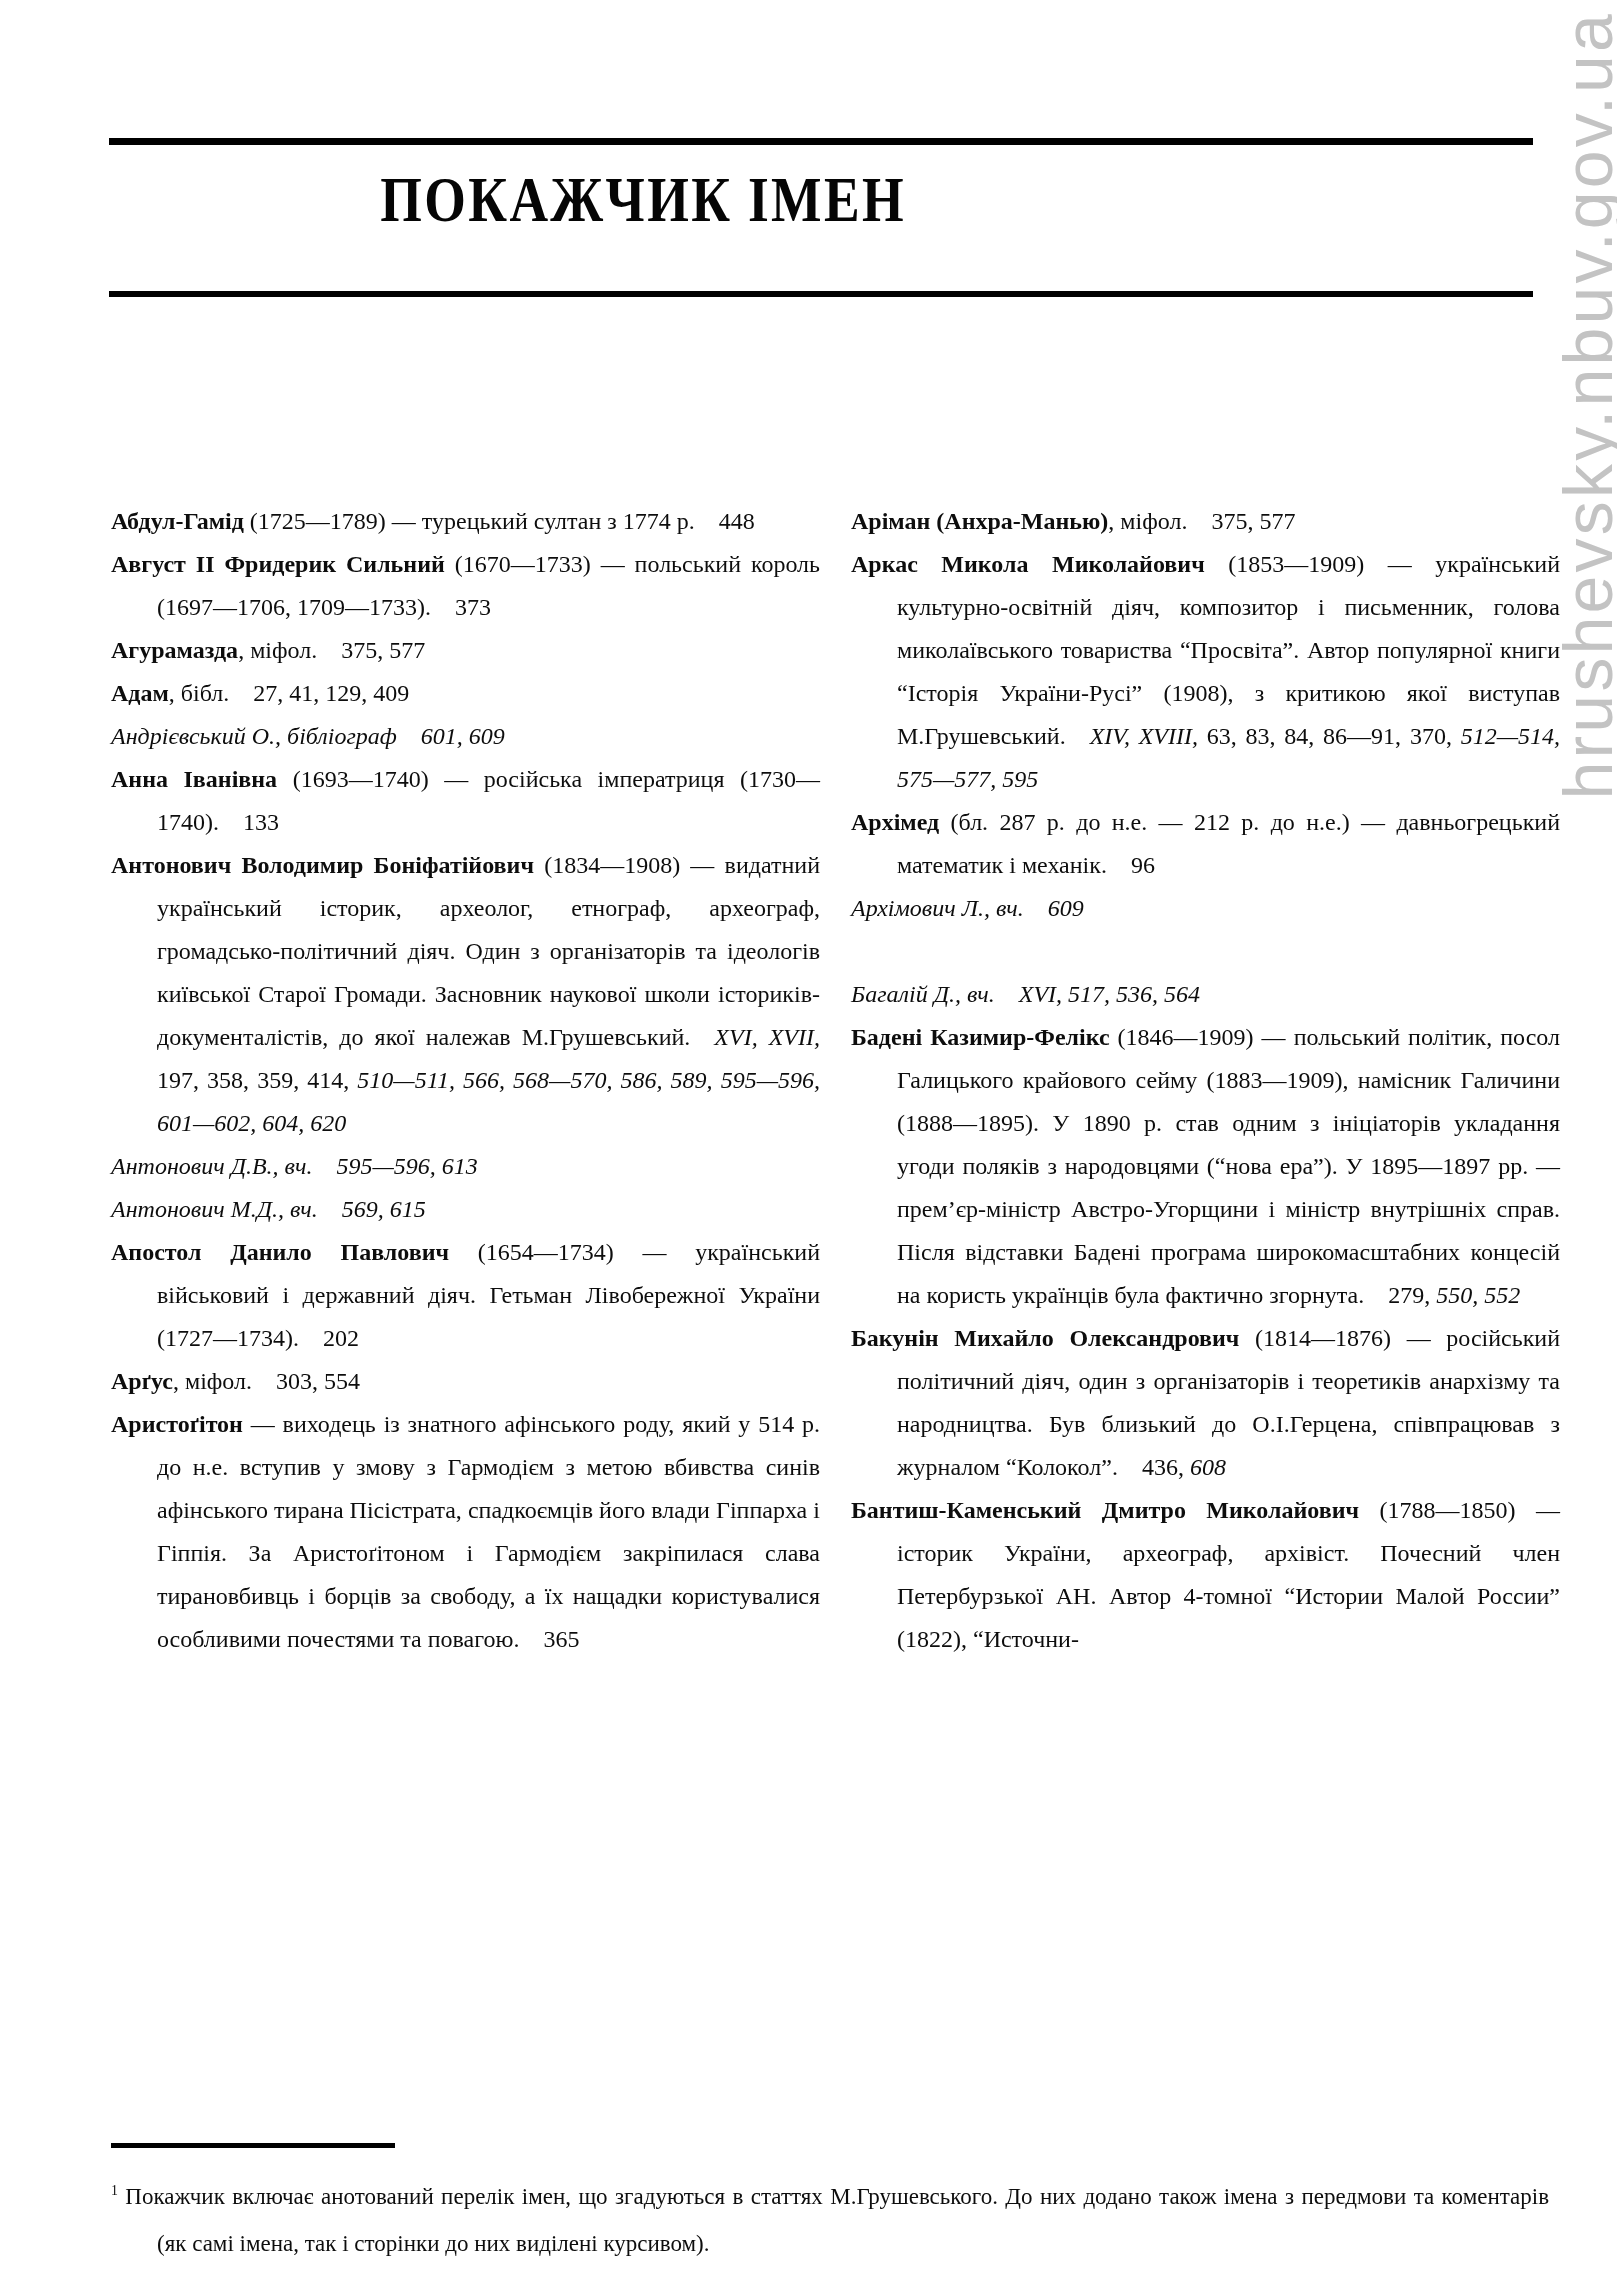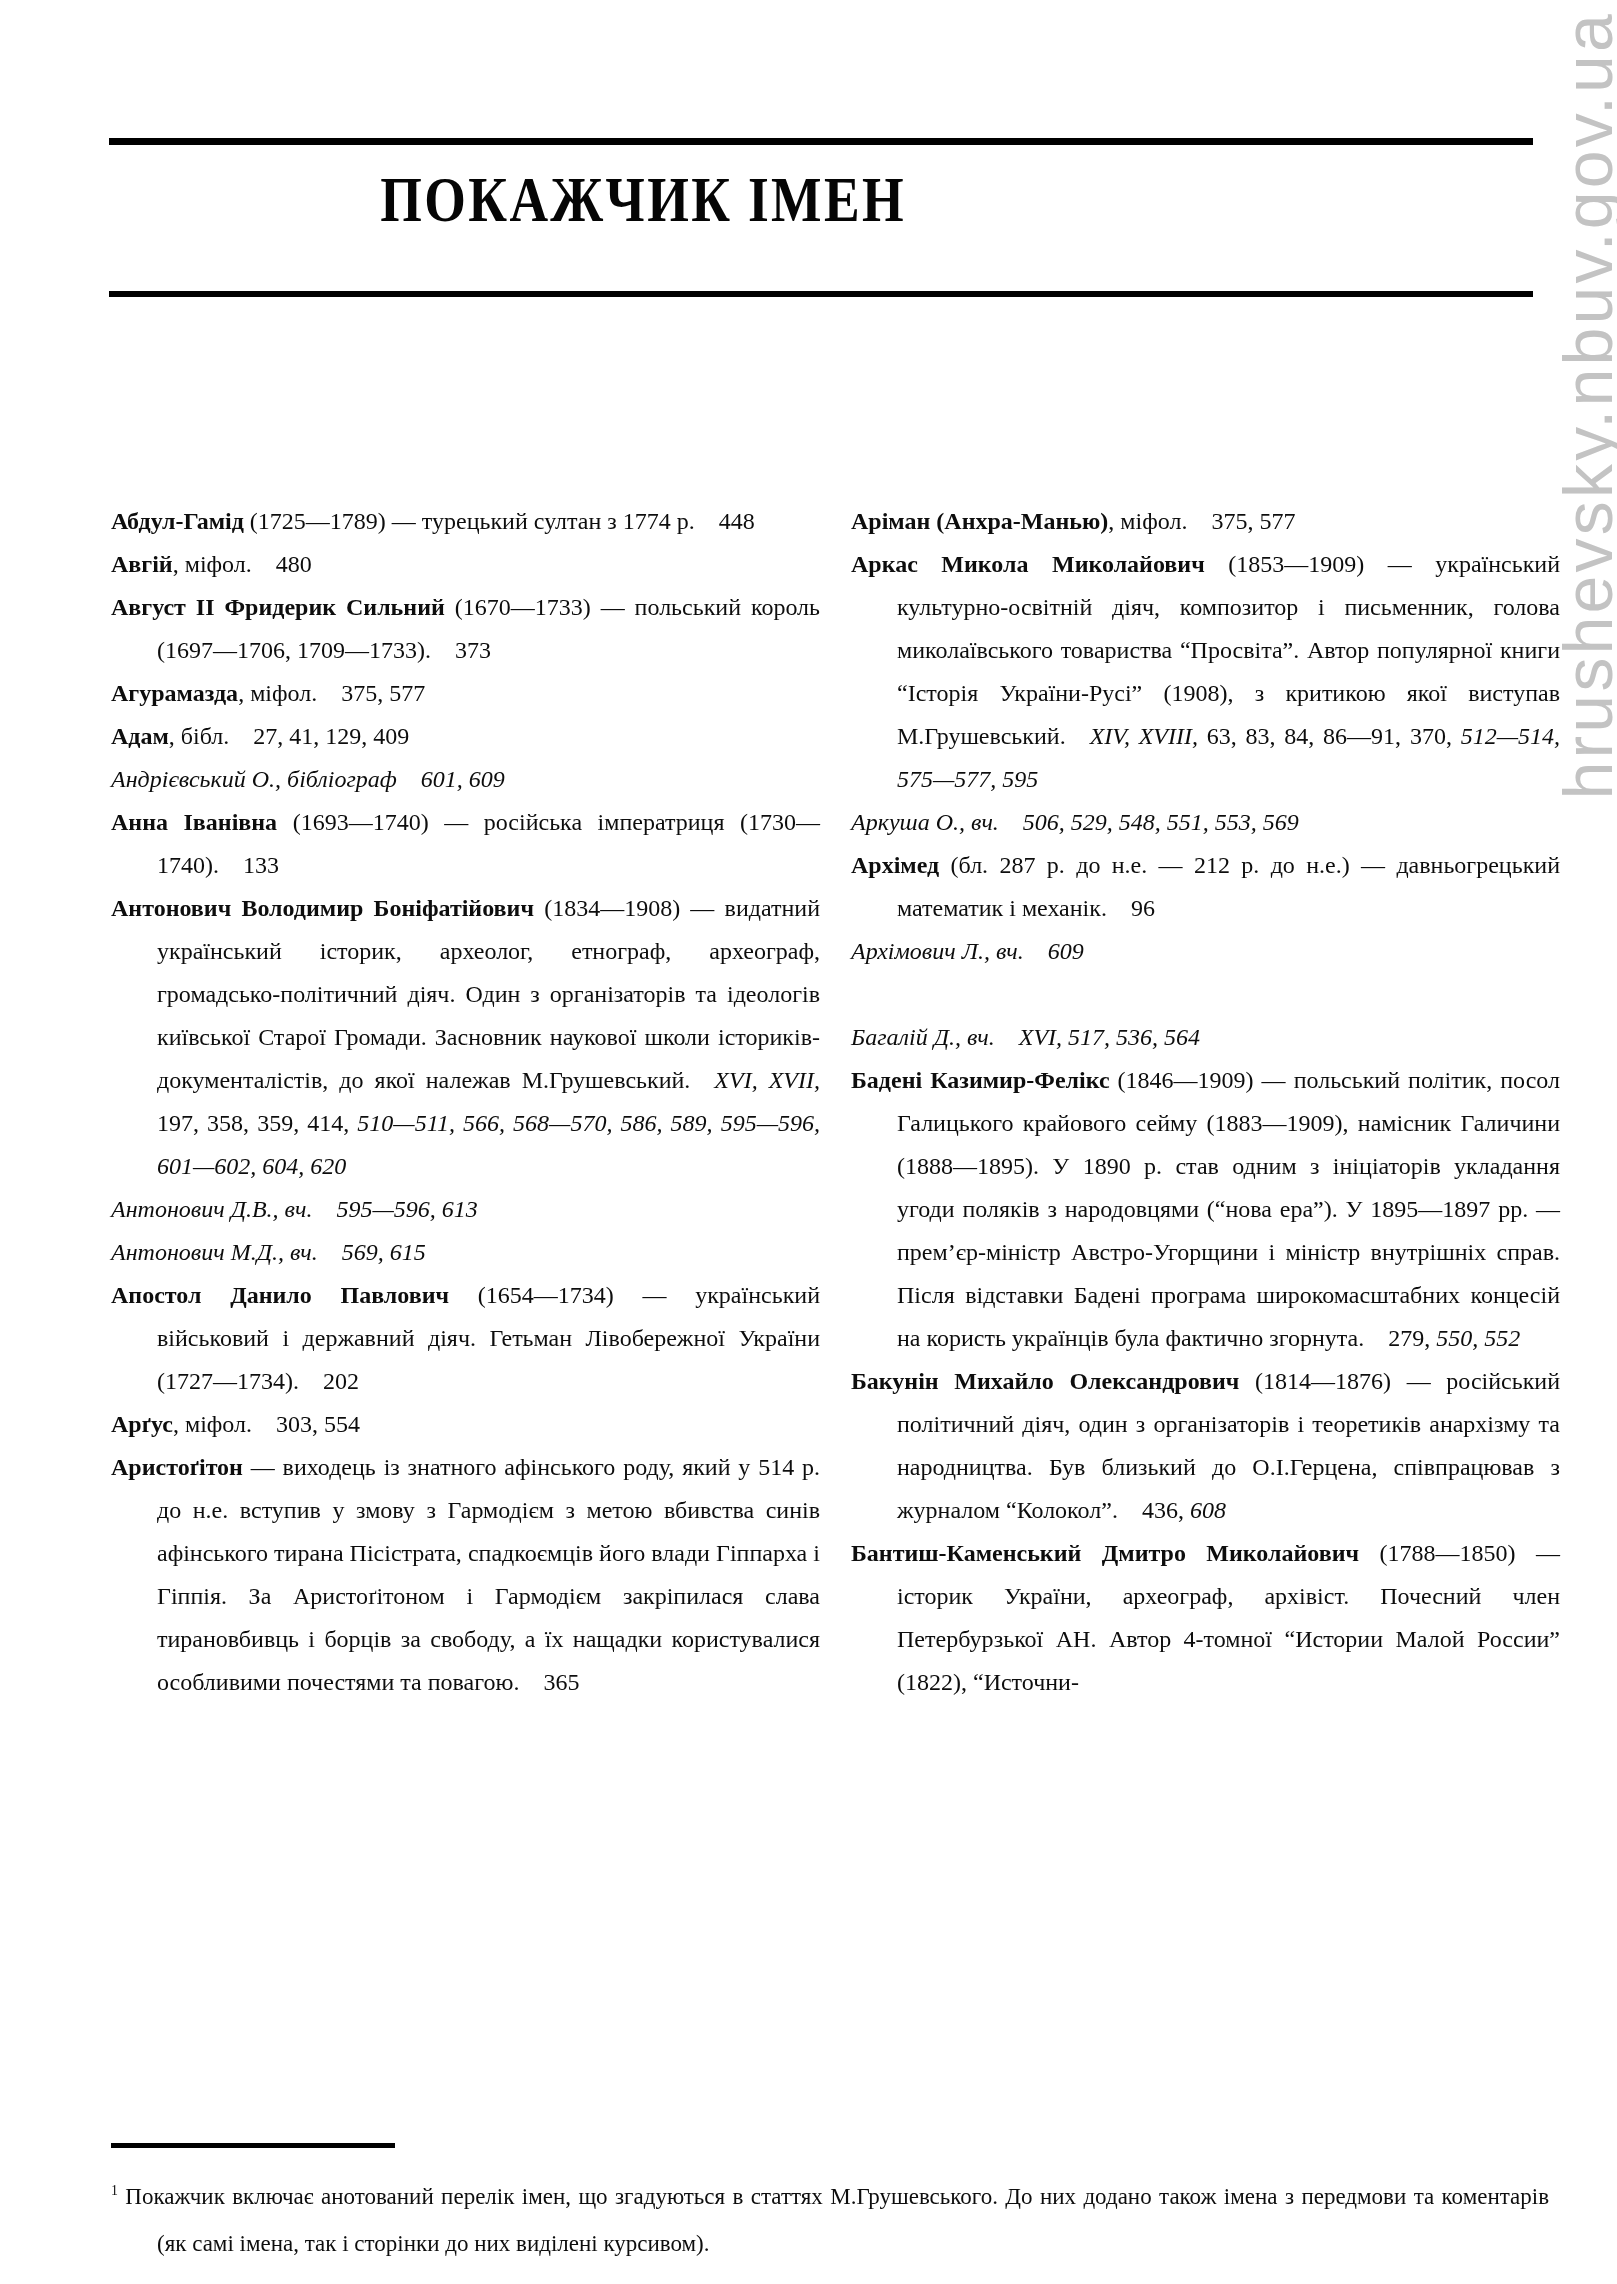--- a/index.html
+++ b/index.html
@@ -47,37 +47,35 @@
 <div class="rule rule-top" style="background: rgb(0, 0, 0);"></div>
 
 <div class="page-title-wrap">
   <span class="page-title">ПОКАЖЧИК ІМЕН</span>
 </div>
 
 <div class="rule rule-mid" style="background: rgb(0, 0, 0);"></div>
 
 <div class="col col-left" id="col-left">
     <p class="entry"><span class="b">Абдул-Гамід </span><span class="r">(1725—1789) — турецький султан з 1774 р. 448</span></p>
-    <p class="entry"><span class="b">Авгій</span><span class="r">, міфол. 480</span></p>
     <p class="entry"><span class="b">Август II Фридерик Сильний </span><span class="r">(1670—1733) — польський король (1697—1706, 1709—1733). 373</span></p>
     <p class="entry"><span class="b">Агурамазда</span><span class="r">, міфол. 375, 577</span></p>
     <p class="entry"><span class="b">Адам</span><span class="r">, бібл. 27, 41, 129, 409</span></p>
     <p class="entry"><span class="i">Андрієвський О., бібліограф 601, 609</span></p>
     <p class="entry"><span class="b">Анна Іванівна </span><span class="r">(1693—1740) — російська імператриця (1730—1740). 133</span></p>
     <p class="entry"><span class="b">Антонович Володимир Боніфатійович </span><span class="r">(1834—1908) — видатний український історик, археолог, етнограф, археограф, громадсько-політичний діяч. Один з організаторів та ідеологів київської Старої Громади. Засновник наукової школи істориків-документалістів, до якої належав М.Грушевський. </span><span class="i">XVI, XVII, </span><span class="r">197, 358, 359, 414, </span><span class="i">510—511, 566, 568—570, 586, 589, 595—596, 601—602, 604, 620</span></p>
     <p class="entry"><span class="i">Антонович Д.В., вч. 595—596, 613</span></p>
     <p class="entry"><span class="i">Антонович М.Д., вч. 569, 615</span></p>
     <p class="entry"><span class="b">Апостол Данило Павлович </span><span class="r">(1654—1734) — український військовий і державний діяч. Гетьман Лівобережної України (1727—1734). 202</span></p>
     <p class="entry"><span class="b">Арґус</span><span class="r">, міфол. 303, 554</span></p>
     <p class="entry"><span class="b">Аристоґітон </span><span class="r">— виходець із знатного афінського роду, який у 514 р. до н.е. вступив у змову з Гармодієм з метою вбивства синів афінського тирана Пісістрата, спадкоємців його влади Гіппарха і Гіппія. За Аристоґітоном і Гармодієм закріпилася слава тирановбивць і борців за свободу, а їх нащадки користувалися особливими почестями та повагою. 365</span></p>
   </div>
 <div class="col col-right" id="col-right">
     <p class="entry"><span class="b">Аріман (Анхра-Манью)</span><span class="r">, міфол. 375, 577</span></p>
     <p class="entry"><span class="b">Аркас Микола Миколайович </span><span class="r">(1853—1909) — український культурно-освітній діяч, композитор і письменник, голова миколаївського товариства “Просвіта”. Автор популярної книги “Історія України-Русі” (1908), з критикою якої виступав М.Грушевський. </span><span class="i">XIV, XVIII, </span><span class="r">63, 83, 84, 86—91, 370, </span><span class="i">512—514, 575—577, 595</span></p>
-    <p class="entry"><span class="i">Аркуша О., вч. 506, 529, 548, 551, 553, 569</span></p>
     <p class="entry"><span class="b">Архімед </span><span class="r">(бл. 287 р. до н.е. — 212 р. до н.е.) — давньогрецький математик і механік. 96</span></p>
     <p class="entry"><span class="i">Архімович Л., вч. 609</span></p>
     <p class="entry gap"><span class="i">Багалій Д., вч. XVI, 517, 536, 564</span></p>
     <p class="entry"><span class="b">Бадені Казимир-Фелікс </span><span class="r">(1846—1909) — польський політик, посол Галицького крайового сейму (1883—1909), намісник Галичини (1888—1895). У 1890 р. став одним з ініціаторів укладання угоди поляків з народовцями (“нова ера”). У 1895—1897 рр. — прем’єр-міністр Австро-Угорщини і міністр внутрішніх справ. Після відставки Бадені програма широкомасштабних концесій на користь українців була фактично згорнута. 279, </span><span class="i">550, 552</span></p>
     <p class="entry"><span class="b">Бакунін Михайло Олександрович </span><span class="r">(1814—1876) — російський політичний діяч, один з організаторів і теоретиків анархізму та народництва. Був близький до О.І.Герцена, співпрацював з журналом “Колокол”. 436, </span><span class="i">608</span></p>
     <p class="entry"><span class="b">Бантиш-Каменський Дмитро Миколайович </span><span class="r">(1788—1850) — історик України, археограф, архівіст. Почесний член Петербурзької АН. Автор 4-томної “Истории Малой России” (1822), “Источни-</span></p>
   </div>
 
 <div class="rule footnote-rule" style="background: rgb(0, 0, 0);"></div>
 

